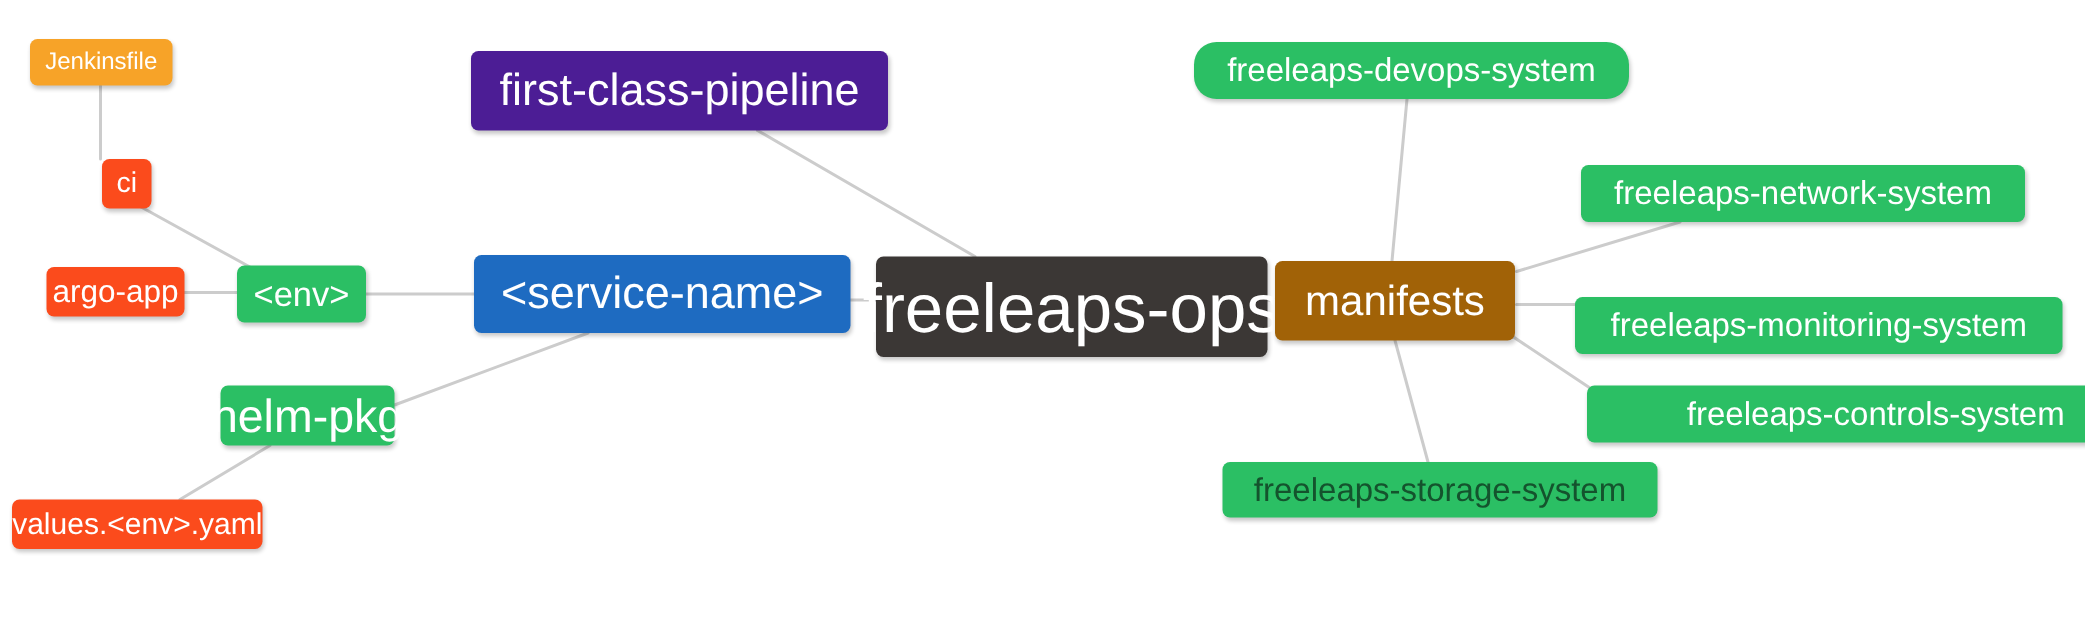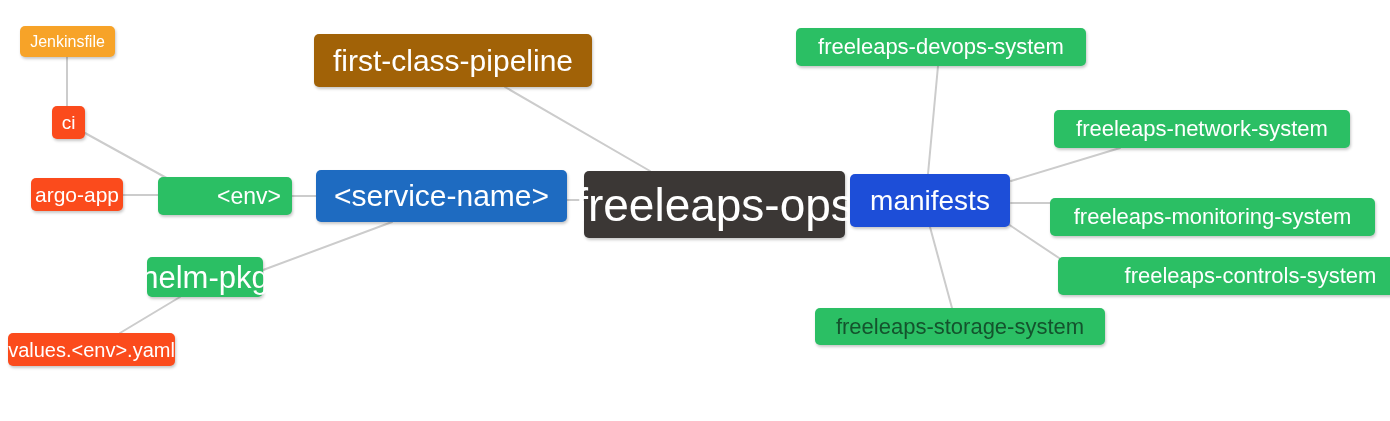--- a/index.html
+++ b/index.html
@@ -56,48 +56,48 @@
       <line x1="928" y1="174" x2="938" y2="66" stroke="#cccccc" stroke-width="2" stroke-linecap="round"></line>
       <line x1="1011" y1="181" x2="1120" y2="148" stroke="#cccccc" stroke-width="2" stroke-linecap="round"></line>
       <line x1="1011" y1="203" x2="1050" y2="203" stroke="#cccccc" stroke-width="2" stroke-linecap="round"></line>
       <line x1="1005" y1="222" x2="1062" y2="260" stroke="#cccccc" stroke-width="2" stroke-linecap="round"></line>
       <line x1="930" y1="227" x2="952" y2="308" stroke="#cccccc" stroke-width="2" stroke-linecap="round"></line>
     </svg>
 
 <div class="node" style="left: 20px; top: 26px; width: 95px; height: 31px; font-size: 16px; background: rgb(247, 163, 40); color: rgb(255, 255, 255);">
       <span class="node-label">Jenkinsfile</span>
     </div>
-    <div class="node" style="left: 52px; top: 106px; width: 33px; height: 33px; font-size: 19px; background: rgb(251, 75, 28); color: rgb(255, 255, 255);">
+    <div class="node" style="left: 68px; top: 106px; width: 33px; height: 33px; font-size: 19px; background: rgb(251, 75, 28); color: rgb(255, 255, 255);">
       <span class="node-label">ci</span>
     </div>
     <div class="node" style="left: 31px; top: 178px; width: 92px; height: 33px; font-size: 21px; background: rgb(251, 75, 28); color: rgb(255, 255, 255);">
       <span class="node-label">argo-app</span>
     </div>
-    <div class="node" style="left: 158px; top: 177px; width: 86px; height: 38px; font-size: 23px; background: rgb(43, 191, 100); color: rgb(255, 255, 255); padding-left: 48px;">
+    <div class="node" style="left: 158px; top: 177px; width: 86px; height: 38px; font-size: 23px; background: rgb(43, 191, 100); color: rgb(255, 255, 255);">
       <span class="node-label">&lt;env&gt;</span>
     </div>
     <div class="node" style="left: 147px; top: 257px; width: 116px; height: 40px; font-size: 31px; background: rgb(43, 191, 100); color: rgb(255, 255, 255);">
       <span class="node-label">helm-pkg</span>
     </div>
     <div class="node" style="left: 8px; top: 333px; width: 167px; height: 33px; font-size: 20px; background: rgb(251, 75, 28); color: rgb(255, 255, 255);">
       <span class="node-label">values.&lt;env&gt;.yaml</span>
     </div>
-    <div class="node" style="left: 314px; top: 34px; width: 278px; height: 53px; font-size: 30px; background: #a16207; color: rgb(255, 255, 255);">
+    <div class="node" style="left: 314px; top: 34px; width: 278px; height: 53px; font-size: 30px; background: #4c1d95; color: rgb(255, 255, 255);">
       <span class="node-label">first-class-pipeline</span>
     </div>
     <div class="node" style="left: 316px; top: 170px; width: 251px; height: 52px; font-size: 30px; background: rgb(30, 107, 193); color: rgb(255, 255, 255);">
       <span class="node-label">&lt;service-name&gt;</span>
     </div>
     <div class="node" style="left: 584px; top: 171px; width: 261px; height: 67px; font-size: 46px; background: rgb(59, 55, 53); color: rgb(255, 255, 255);">
       <span class="node-label">freeleaps-ops</span>
     </div>
-    <div class="node" style="left: 850px; top: 174px; width: 160px; height: 53px; font-size: 28px; background: #1d4ed8; color: rgb(255, 255, 255);">
+    <div class="node" style="left: 850px; top: 174px; width: 160px; height: 53px; font-size: 28px; background: #a16207; color: rgb(255, 255, 255);">
       <span class="node-label">manifests</span>
     </div>
-    <div class="node" style="left: 796px; top: 28px; width: 290px; height: 38px; font-size: 22px; background: rgb(43, 191, 100); color: rgb(255, 255, 255);">
+    <div class="node" style="left: 796px; top: 28px; width: 290px; height: 38px; font-size: 22px; background: rgb(43, 191, 100); color: rgb(255, 255, 255); border-radius: 15px;">
       <span class="node-label">freeleaps-devops-system</span>
     </div>
     <div class="node" style="left: 1054px; top: 110px; width: 296px; height: 38px; font-size: 22px; background: rgb(43, 191, 100); color: rgb(255, 255, 255);">
       <span class="node-label">freeleaps-network-system</span>
     </div>
     <div class="node" style="left: 1050px; top: 184px; width: 325px; height: 38px; font-size: 22px; background: rgb(43, 191, 100); color: rgb(255, 255, 255); margin-top: 14px;">
       <span class="node-label">freeleaps-monitoring-system</span>
     </div>
     <div class="node" style="left: 1058px; top: 257px; width: 295px; height: 38px; font-size: 22px; background: rgb(43, 191, 100); color: rgb(255, 255, 255); padding-left: 45px;">
       <span class="node-label">freeleaps-controls-system</span>

